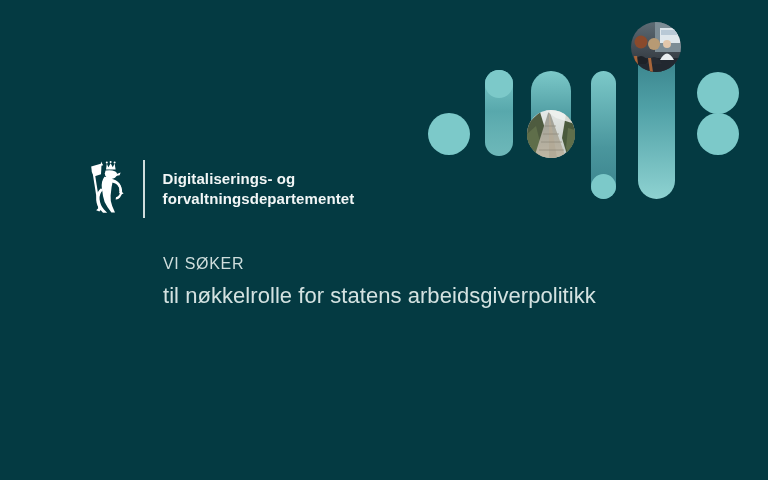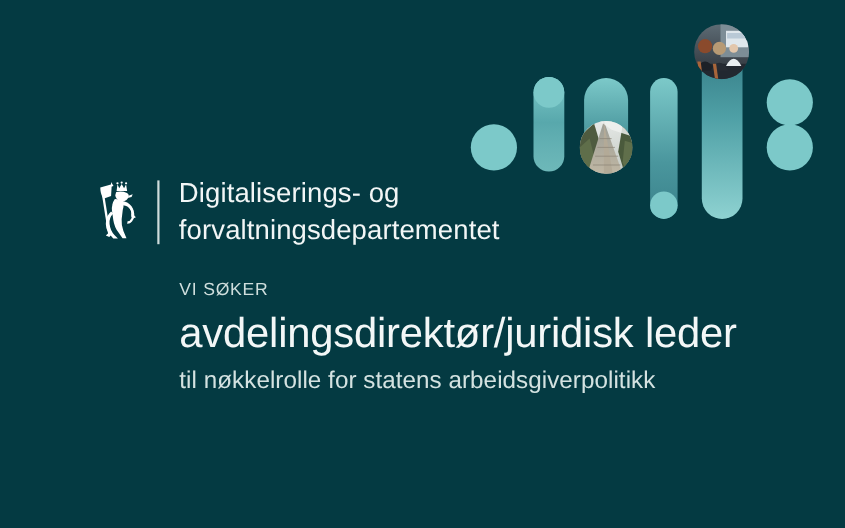--- a/index.html
+++ b/index.html
@@ -50,23 +50,23 @@
   .logo-divider {
     width: 1.6px;
     height: 58px;
     background: #cfdcdc;
     margin-left: 13px;
     margin-right: 18px;
     flex: 0 0 auto;
   }
   .logo-name {
     color: #f2f6f6;
-    font-size: 25px;
+    font-size: 15px;
     line-height: 1.33;
-    font-weight: 400;
+    font-weight: 700;
     white-space: pre-line;
     letter-spacing: 0.1px;
   }
 
   
   .headline-block {
     position: absolute;
     left: 163px;
     top: 254px;
     width: 580px;
@@ -255,17 +255,16 @@
     </svg>
 
     <div class="logo-divider"></div>
 
     <div class="logo-name">Digitaliserings- og
 forvaltningsdepartementet</div>
   </div>
 
   <div class="headline-block">
     <div class="eyebrow">VI SØKER</div>
-    <h1 class="headline">avdelingsdirektør/juridisk leder</h1>
     <p class="subhead">til nøkkelrolle for statens arbeidsgiverpolitikk</p>
   </div>
 
 </div>
 
 </body></html>

